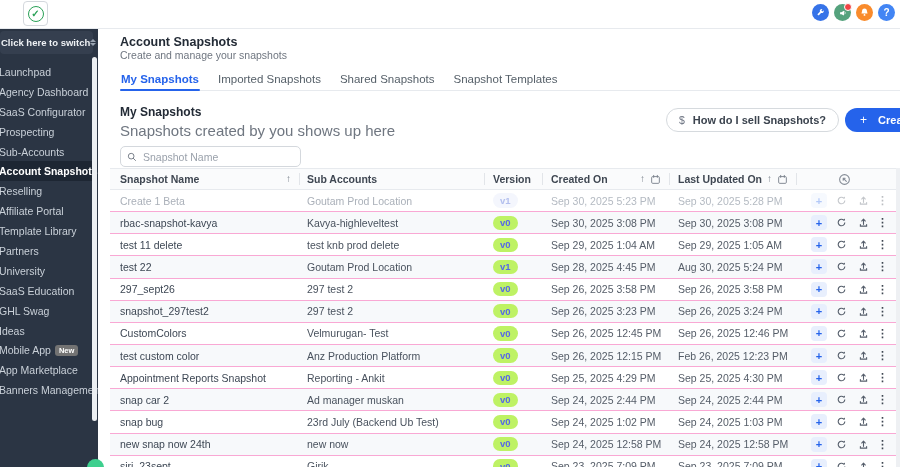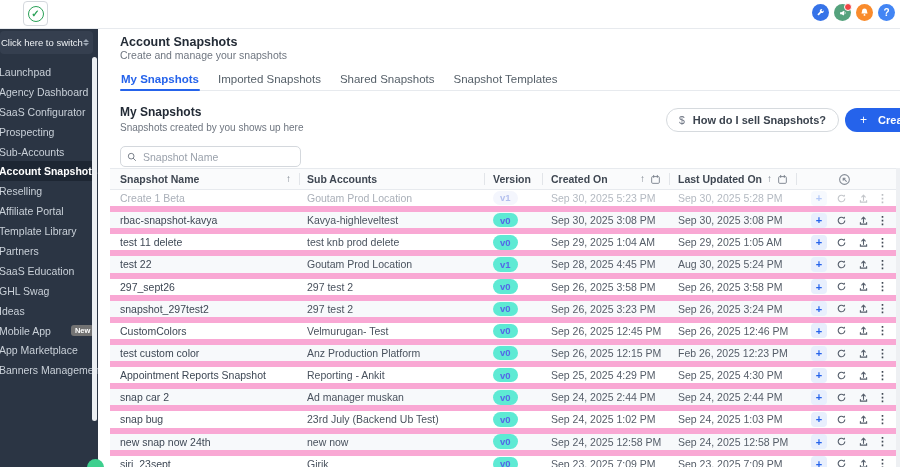--- a/index.html
+++ b/index.html
@@ -12,46 +12,46 @@
   .logo-ring{width:16px;height:16px;border:1.5px solid #2aa157;border-radius:50%;display:flex;align-items:center;justify-content:center;box-sizing:border-box}
   .logo-check{color:#2aa157;font-size:10px;font-weight:bold;line-height:1}
   .topbar-icons{position:absolute;right:5px;top:4px;display:flex;gap:5px}
   .tb-icon{position:relative;width:17px;height:17px;border-radius:50%;display:flex;align-items:center;justify-content:center;border:none;padding:0;cursor:pointer}
   .tb-tools{background:#3673e8}.tb-announce{background:#55a27d}.tb-bell{background:#f98b2c}.tb-help{background:#4285f4}
   .tb-help span{color:#fff;font-size:10px;font-weight:bold}
   .red-dot{position:absolute;right:-1px;top:-1px;width:6px;height:6px;border-radius:50%;background:#ef4444;border:1px solid #fff}
 
   
   .sidebar{position:absolute;left:0;top:28px;width:98px;bottom:0;background:#2b3544;z-index:20;overflow:hidden}
-  .switcher{position:relative;margin:3px 5px 0 0;height:23px;background:#353f4f;border-radius:4px;color:#eef1f4;font-size:9.5px;font-weight:normal;display:flex;align-items:center;cursor:pointer}
+  .switcher{position:relative;margin:3px 5px 0 0;height:23px;background:#353f4f;border-radius:4px;color:#eef1f4;font-size:9.5px;font-weight:bold;display:flex;align-items:center;cursor:pointer}
   .switch-label{margin-left:1px;white-space:nowrap}
   .updown{margin-left:auto;margin-right:4px;display:flex;flex-direction:column;gap:1.5px;align-items:center}
   .tri-up{width:0;height:0;border-left:3px solid transparent;border-right:3px solid transparent;border-bottom:3.5px solid #9aa4b1}
   .tri-down{width:0;height:0;border-left:3px solid transparent;border-right:3px solid transparent;border-top:3.5px solid #9aa4b1}
   .menu{position:absolute;top:34px;left:0;right:0}
   .m-item{position:relative;height:19.9px;display:flex;align-items:center;color:#c9d0d8;font-size:10.5px;cursor:pointer;width:93px;white-space:nowrap}
   .m-item.active{background:#1d2633;color:#fff;font-weight:bold}
   .m-label{margin-left:-1px}
-  .badge{margin-left:20px;background:#737373;color:#fff;font-size:7.5px;font-weight:bold;padding:2px 4px;border-radius:3px;line-height:1}
+  .badge{margin-left:4px;background:#737373;color:#fff;font-size:7.5px;font-weight:bold;padding:2px 4px;border-radius:3px;line-height:1}
   .m-item.pinned{position:absolute;top:400px}
   .side-scroll{position:absolute;right:1px;top:29px;width:5px;height:364px;background:#eceff2;border-radius:3px;cursor:pointer}
   .chat-bubble{position:absolute;left:87px;top:459px;width:17px;height:17px;border-radius:50%;background:#3ecf8e;z-index:40;border:none;cursor:pointer}
 
   
   .main{position:absolute;left:98px;top:28px;right:0;bottom:0;background:#fff;overflow:hidden}
   .page-head{position:absolute;left:22px;top:7px}
   .page-title{font-size:12.5px;font-weight:bold;color:#232b36}
   .page-sub{font-size:10.5px;color:#6f7680;margin-top:0}
   .tabs{position:absolute;left:22px;right:0;top:40px;height:22px;border-bottom:1px solid #e7eaee;display:flex;gap:17px}
   .tab{position:relative;font-size:11.5px;color:#566069;display:flex;align-items:center;cursor:pointer;padding:0 1px}
   .tab.active{color:#2563eb;font-weight:bold}
   .tab.active::after{content:'';position:absolute;left:0;right:0;bottom:-1px;height:2px;background:#2563eb;border-radius:2px}
   .section-head{position:absolute;left:22px;top:77px}
   .sec-title{font-size:12px;font-weight:bold;color:#232b36}
-  .sec-sub{font-size:10px;color:#6f7680;margin-top:3px}
+  .sec-sub{font-size:15px;color:#6f7680;margin-top:3px}
   .head-actions{position:absolute;top:80px;left:568px;display:flex;gap:6px}
   .sell-btn{height:24px;padding:0 12px;border-radius:13px;border:1px solid #d6dade;background:#fff;color:#3b434e;font-size:11px;font-weight:bold;display:flex;align-items:center;gap:8px;cursor:pointer;font-family:inherit;white-space:nowrap}
   .sell-btn .dollar{color:#6b7280;font-weight:normal;font-size:10.5px}
   .create-btn{height:24px;width:178px;border:none;border-radius:14px;background:#2563eb;color:#fff;font-size:11px;font-weight:bold;display:flex;align-items:center;gap:11px;padding-left:15px;cursor:pointer;font-family:inherit;white-space:nowrap}
   .create-btn .plus-g{font-size:12px;font-weight:normal}
   .search-wrap{position:absolute;left:22px;top:118px;width:167px;height:19px;border:1px solid #d4d8dd;border-radius:5px;display:flex;align-items:center;padding:0 6px;gap:4px;background:#fff;box-sizing:content-box}
   .search-wrap input{border:none;outline:none;flex:1;font-size:10.5px;color:#333;font-family:inherit;background:transparent;min-width:0}
   input::placeholder{color:#9aa1ab}
 
   
@@ -62,27 +62,27 @@
   .c-name{width:190px;padding-left:10px}
   .c-sub{width:185px;padding-left:7px}
   .c-ver{width:58px;padding-left:8px}
   .c-created{width:127px;padding-left:8px}
   .c-updated{width:127px;padding-left:8px}
   .c-actions{flex:1}
   .sort{color:#757d88;font-weight:normal;font-size:10px;line-height:1}
   .c-name .sort{margin-left:auto;margin-right:9px}
   .hicons{margin-left:auto;margin-right:9px;display:flex;align-items:center;gap:5px}
   .t-head .c-actions{display:flex;justify-content:center;padding-right:8px}
-  .t-body .snap-row{display:flex;height:22.15px;align-items:flex-end;border-bottom:6px solid #f9a8d4;background:#fff;box-sizing:border-box;cursor:pointer}
+  .t-body .snap-row{display:flex;height:22.15px;align-items:flex-end;border-bottom:1px solid #f9a8d4;background:#fff;box-sizing:border-box;cursor:pointer}
   .t-body .snap-row:nth-child(even){background:#f7f9fb}
   .td{height:100%;display:flex;align-items:center;box-sizing:border-box;font-size:10.5px;overflow:hidden;white-space:nowrap}
   .cell-name{color:#3d4754}
   .cell-sub{color:#49525e}
   .cell-created,.cell-updated{color:#555d68}
-  .pill{background:#5eead4;color:#5468e7;font-size:9.5px;font-weight:bold;padding:1.5px 7px;border-radius:9px;line-height:1.2}
+  .pill{background:#bef264;color:#5468e7;font-size:9.5px;font-weight:bold;padding:1.5px 7px;border-radius:9px;line-height:1.2}
   .snap-row .c-actions{display:flex;gap:7px;padding-left:14px;align-items:center}
   .act{border:none;background:transparent;padding:0;cursor:pointer;display:flex;align-items:center;justify-content:center;width:15px;height:15px;font-family:inherit}
   .act.plus{background:#e8effd;border-radius:4px;color:#2563eb;font-size:11px;font-weight:bold;width:16px;height:15px}
   .act.kebab{color:#3f4752;font-size:11px;font-weight:bold;width:9px;letter-spacing:0}
   .snap-row.disabled .cell-name,.snap-row.disabled .cell-sub{color:#aab0b9}
   .snap-row.disabled .cell-created,.snap-row.disabled .cell-updated{color:#b4bac2}
   .snap-row.disabled .pill{background:#f4f6fd;color:#b3bfee}
   .snap-row.disabled .act{opacity:.35}
   .t-scroll{position:absolute;right:0;top:0;bottom:0;width:4px;background:#eef0f3;cursor:pointer}
 </style>
@@ -162,20 +162,24 @@
         <div class="m-item">
     <span class="m-label">Affiliate Portal</span>
 
   </div>
         <div class="m-item">
     <span class="m-label">Template Library</span>
 
   </div>
         <div class="m-item">
     <span class="m-label">Partners</span>
+
+  </div>
+        <div class="m-item">
+    <span class="m-label">University</span>
 
   </div>
         <div class="m-item">
     <span class="m-label">SaaS Education</span>
 
   </div>
         <div class="m-item">
     <span class="m-label">GHL Swag</span>
 
   </div>

